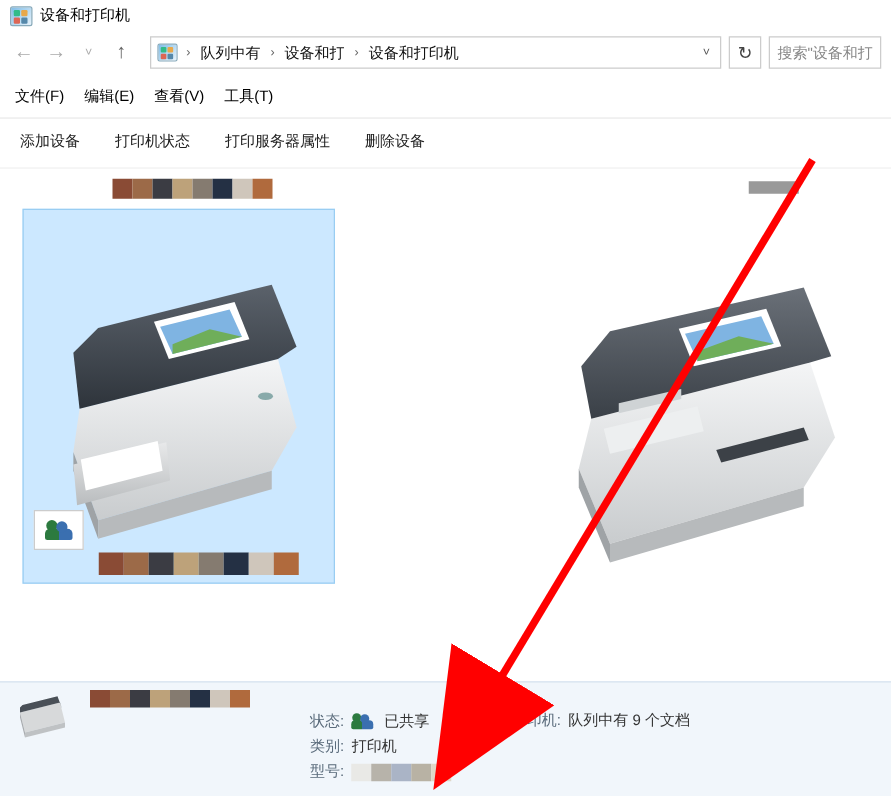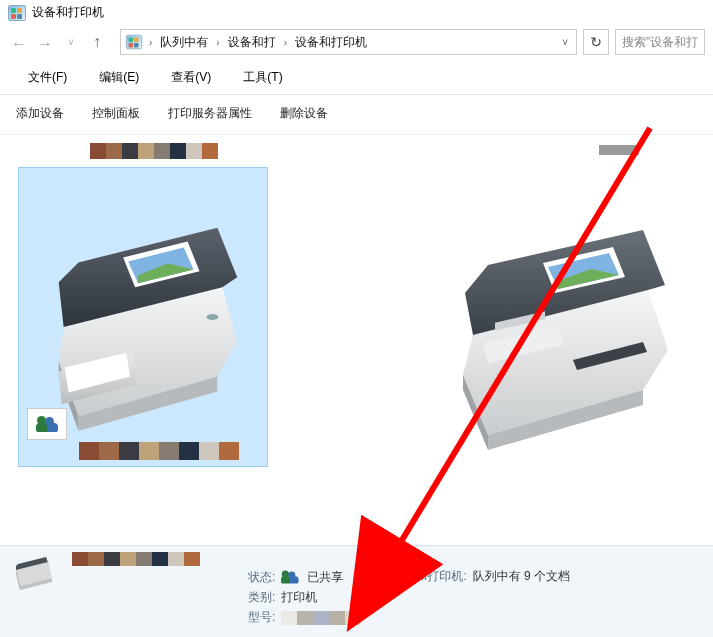--- a/index.html
+++ b/index.html
@@ -13,21 +13,21 @@
 .navarrow { width: 22px; height: 22px; display: flex; align-items: center; justify-content: center; color: #aaa; font-size: 16px; border-radius: 3px; }
 .navarrow.up { color: #666; }
 .addrpath { flex: 1; display: flex; align-items: center; border: 1px solid #ccc; height: 26px; padding: 0 4px; gap: 4px; background: #fff; }
 .bc-item { color: #111; font-size: 12px; padding: 2px 2px; cursor: default; }
 .bc-sep { color: #666; font-size: 10px; padding: 0 2px; }
 .dropv { color: #555; font-size: 10px; padding: 0 4px; margin-left: auto; }
 .refresh { width: 26px; height: 26px; border: 1px solid #ccc; display: flex; align-items: center; justify-content: center; font-size: 14px; color: #444; }
 .searchbox { width: 90px; height: 26px; border: 1px solid #ccc; padding: 0 6px; display: flex; align-items: center; color: #888; font-size: 12px; overflow: hidden; white-space: nowrap; }
 
 .menubar { display: flex; gap: 16px; padding: 6px 12px 8px 12px; border-bottom: 1px solid #e5e5e5; }
-.menubar .mi { font-size: 12px; color: #000; margin-left: 16px; }
+.menubar .mi { font-size: 12px; color: #000; }
 
 .toolbar { display: flex; gap: 28px; padding: 10px 16px 12px 16px; border-bottom: 1px solid #eee; background: #fff; }
 .toolbar .ti { font-size: 12px; color: #222; }
 
 .content { position: relative; height: 440px; background: #fff; overflow: hidden; }
 
 .swatchrow { position: absolute; top: 8px; left: 90px; display: flex; }
 .swatchrow span { width: 16px; height: 16px; display: inline-block; }
 
 .printer-sel { position: absolute; left: 18px; top: 32px; width: 250px; height: 300px; background: #cce8ff; border: 1px solid #99cdf2; }
@@ -35,21 +35,21 @@
 .printer-sel .thumbsw span { width: 20px; height: 18px; display: inline-block; }
 .people-badge { position: absolute; left: 8px; bottom: 26px; width: 40px; height: 32px; border: 1px solid #ccc; background: #fff; display: flex; align-items: center; justify-content: center; }
 
 .gray-bar { position: absolute; right: 74px; top: 10px; width: 40px; height: 10px; background: #999; }
 
 .bottom-thumbs { position: absolute; bottom: 4px; left: 0; right: 0; display: flex; justify-content: space-around; }
 .bt-wrap { width: 90px; height: 30px; overflow: hidden; }
 
 .status-pane { position: absolute; left: 0; right: 0; bottom: 0; background: #f1f6fb; border-top: 1px solid #d5e1ee; padding: 6px 10px 8px 10px; display: flex; align-items: flex-start; gap: 16px; }
 .status-pane .sicon { width: 46px; height: 40px; display: flex; align-items: center; justify-content: center; }
-.status-cols { display: flex; gap: 30px; font-size: 12px; margin-top: 16px; }
+.status-cols { display: flex; gap: 12px; font-size: 12px; margin-top: 16px; }
 .scol .row { display: flex; gap: 6px; margin-bottom: 3px; align-items: center; }
 .label { color: #5a6b7b; }
 .val { color: #333; display: flex; align-items: center; gap: 4px; }
 .redact { display: flex; gap: 0; }
 .redact span { width: 16px; height: 14px; display: inline-block; }
 
 .arrow-overlay { position: absolute; left: 0; top: 0; pointer-events: none; }
 
 
 .cp-icon { width: 18px; height: 16px; position: relative; }
@@ -99,21 +99,21 @@
 
 <div class="menubar">
   <span class="mi">文件(F)</span>
   <span class="mi">编辑(E)</span>
   <span class="mi">查看(V)</span>
   <span class="mi">工具(T)</span>
 </div>
 
 <div class="toolbar">
   <span class="ti">添加设备</span>
-  <span class="ti">控制面板</span>
+  <span class="ti">打印机状态</span>
   <span class="ti">打印服务器属性</span>
   <span class="ti">删除设备</span>
 </div>
 
 <div class="content">
 
   <div class="swatchrow" id="swtop">
       <span style="background: rgb(138, 75, 53);"></span>
       <span style="background: rgb(156, 106, 72);"></span>
       <span style="background: rgb(59, 60, 67);"></span>

